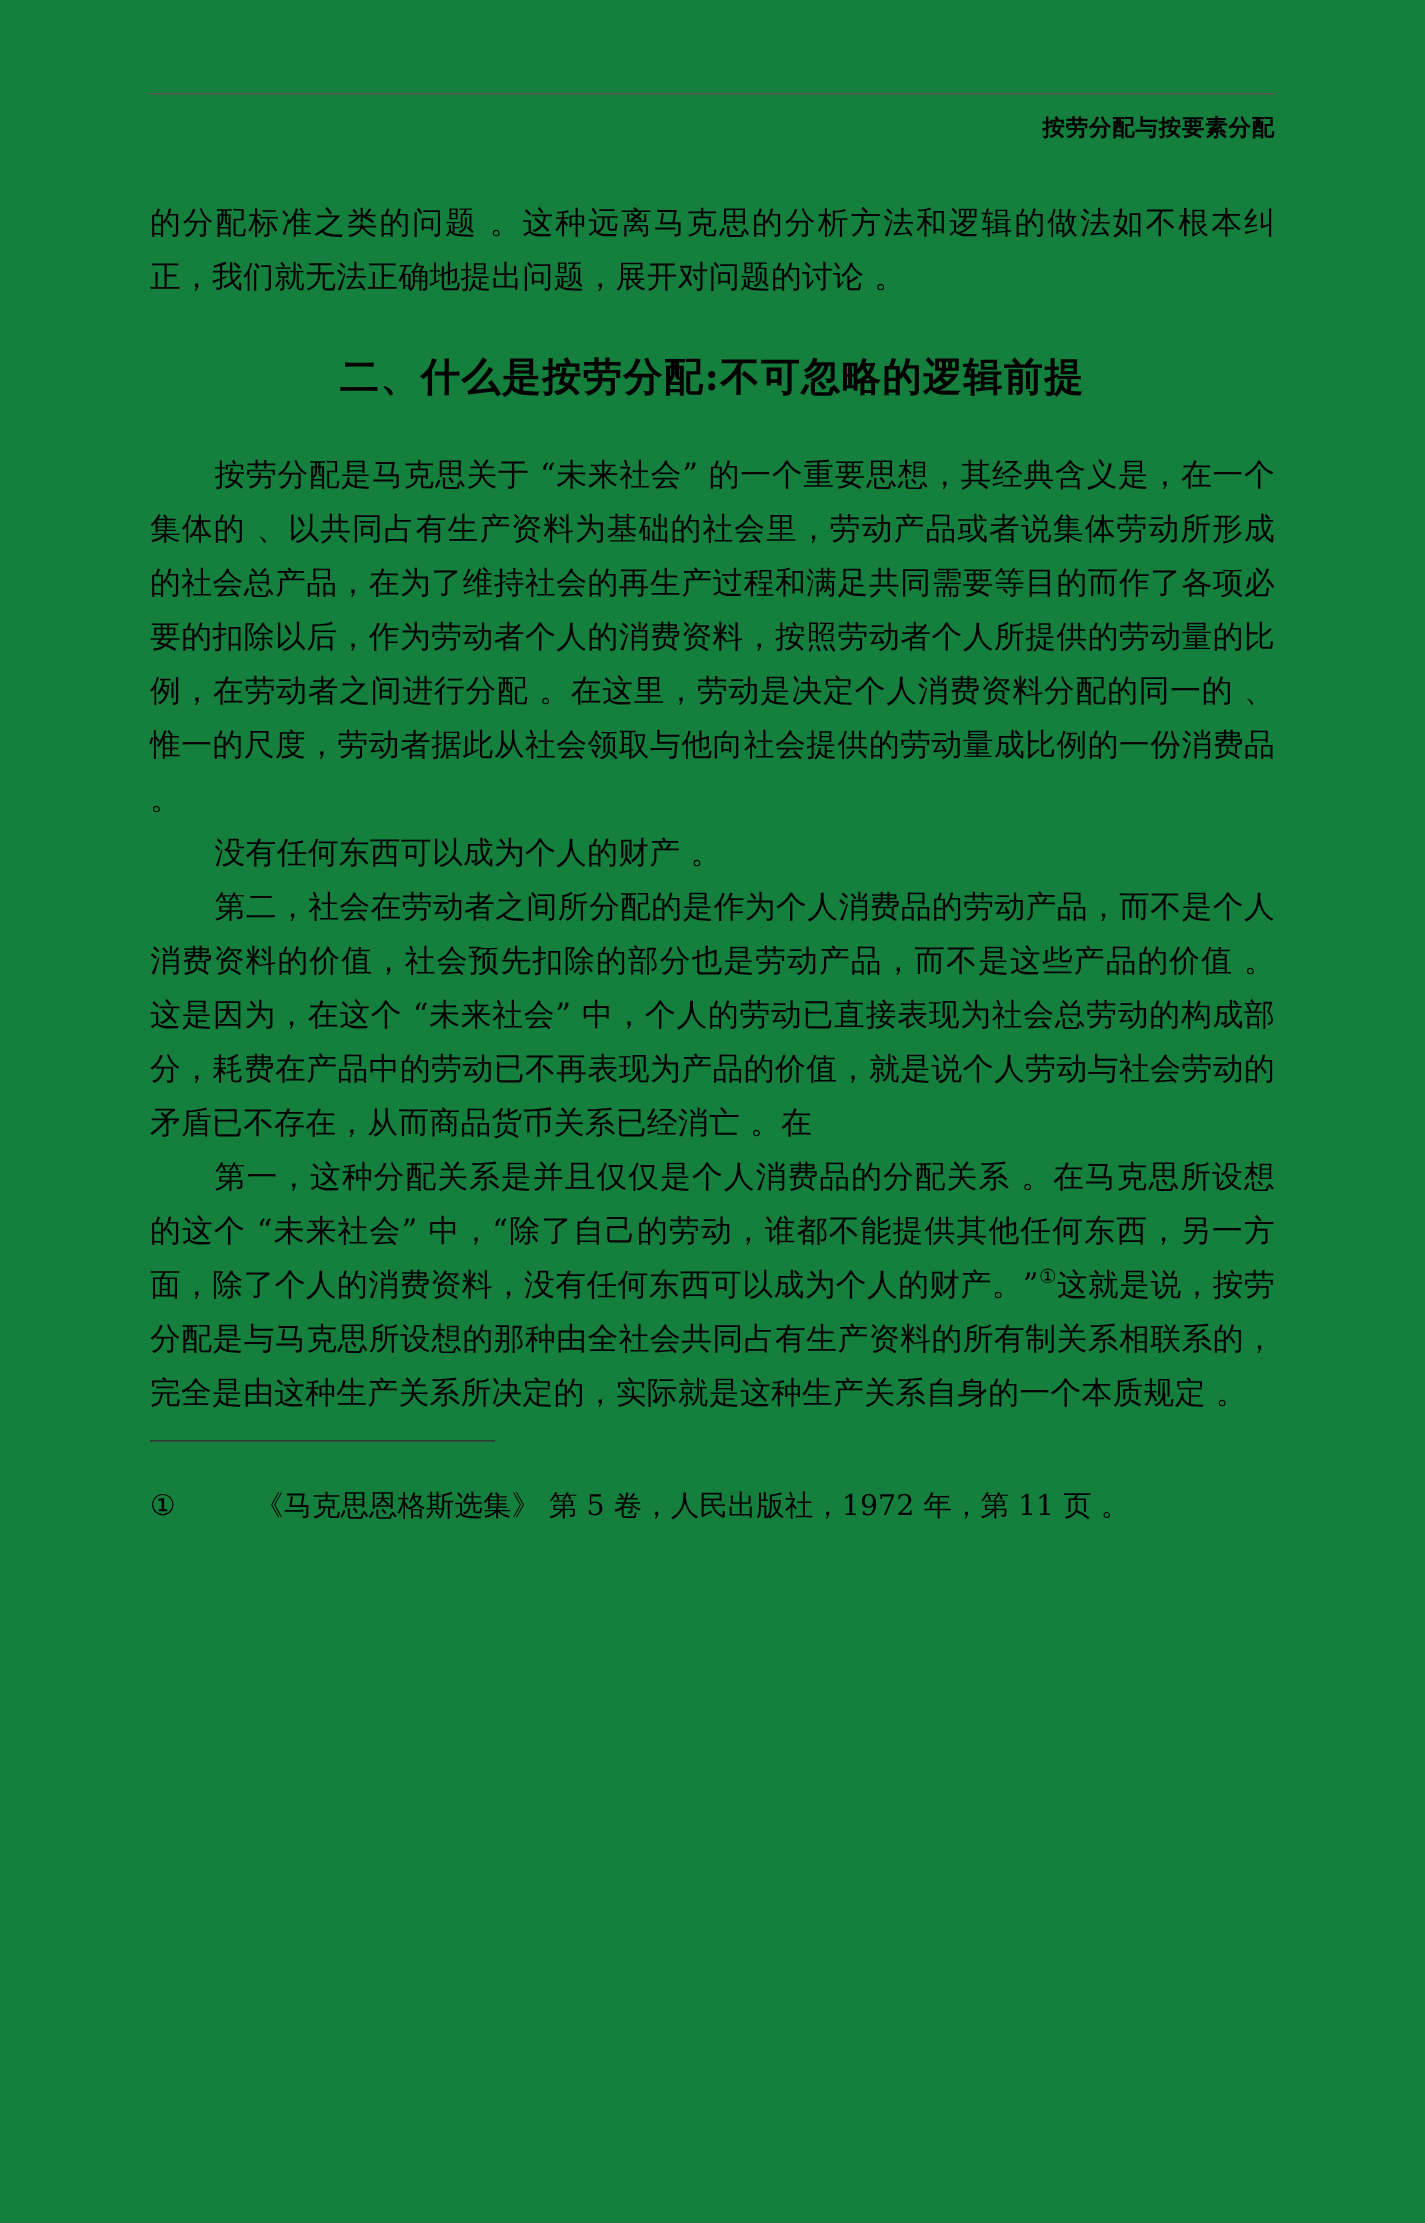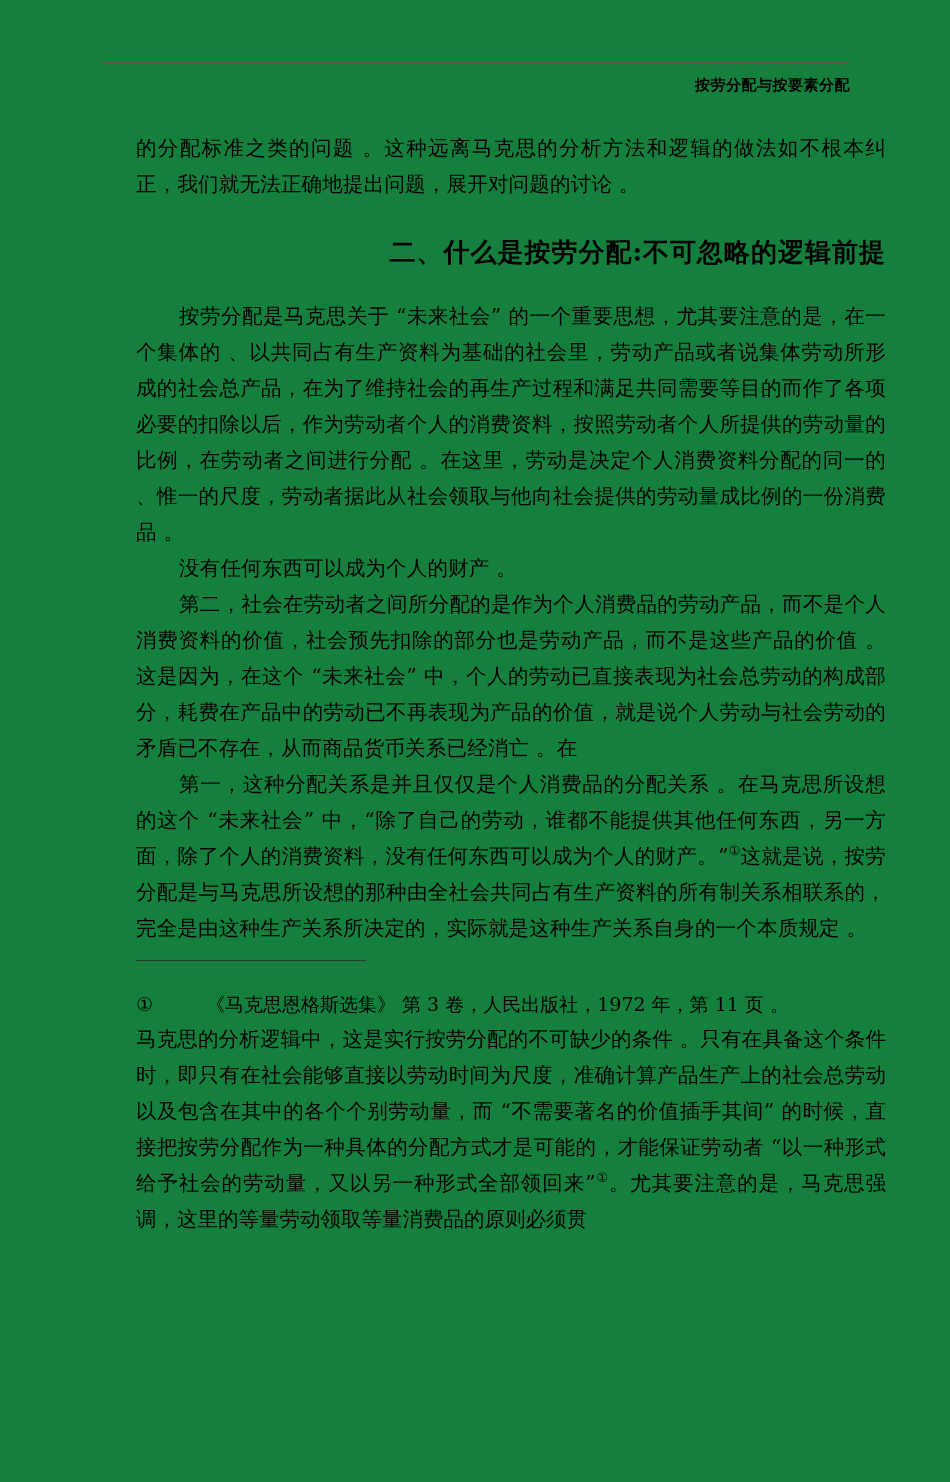--- a/index.html
+++ b/index.html
@@ -42,38 +42,37 @@
     font-weight: bold;
     font-family: "DejaVu Sans", "Liberation Sans", sans-serif;
     letter-spacing: 0.5px;
     color: #000;
   }
   .content {
     position: absolute;
     top: 130px;
     left: 100px;
     width: 750px;
-    margin-left: 36px;
   }
   p {
     margin: 0;
     font-size: 20.5px;
     line-height: 36px;
     text-align: justify;
     text-justify: inter-ideograph;
     letter-spacing: 0.2px;
   }
   p.indent {
     text-indent: 2.1em;
   }
   h2.section-title {
     margin: 30px 0 26px 0;
     font-size: 26px;
     font-weight: bold;
-    text-align: right;
+    text-align: center;
     letter-spacing: 1px;
     line-height: 40px;
   }
   .sup {
     font-size: 13px;
     vertical-align: super;
     line-height: 0;
   }
   .footnote-rule {
     margin: 14px 0 0 0;
@@ -106,28 +105,27 @@
     <div class="header-rule"></div>
     <div class="header-title">按劳分配与按要素分配</div>
   </div>
 
   <div class="content">
 
     <p>的分配标准之类的问题 。这种远离马克思的分析方法和逻辑的做法如不根本纠正，我们就无法正确地提出问题，展开对问题的讨论 。</p>
 
     <h2 class="section-title">二、什么是按劳分配:不可忽略的逻辑前提</h2>
 
-    <p class="indent">按劳分配是马克思关于 “未来社会” 的一个重要思想，尤其要注意的是，在一个集体的 、以共同占有生产资料为基础的社会里，劳动产品或者说集体劳动所形成的社会总产品，在为了维持社会的再生产过程和满足共同需要等目的而作了各项必要的扣除以后，作为劳动者个人的消费资料，按照劳动者个人所提供的劳动量的比例，在劳动者之间进行分配 。在这里，劳动是决定个人消费资料分配的同一的 、惟一的尺度，劳动者据此从社会领取与他向社会提供的劳动量成比例的一份消费品 。</p>
+    <p class="indent">按劳分配是马克思关于 “未来社会” 的一个重要思想，其经典含义是，在一个集体的 、以共同占有生产资料为基础的社会里，劳动产品或者说集体劳动所形成的社会总产品，在为了维持社会的再生产过程和满足共同需要等目的而作了各项必要的扣除以后，作为劳动者个人的消费资料，按照劳动者个人所提供的劳动量的比例，在劳动者之间进行分配 。在这里，劳动是决定个人消费资料分配的同一的 、惟一的尺度，劳动者据此从社会领取与他向社会提供的劳动量成比例的一份消费品 。</p>
 
     <p class="indent">没有任何东西可以成为个人的财产 。</p>
 
     <p class="indent">第二，社会在劳动者之间所分配的是作为个人消费品的劳动产品，而不是个人消费资料的价值，社会预先扣除的部分也是劳动产品，而不是这些产品的价值 。这是因为，在这个 “未来社会” 中，个人的劳动已直接表现为社会总劳动的构成部分，耗费在产品中的劳动已不再表现为产品的价值，就是说个人劳动与社会劳动的矛盾已不存在，从而商品货币关系已经消亡 。在</p>
 
     <p class="indent"><span>第一，这种分配关系是并且仅仅是个人消费品的分配关系 。在马克思所设想的这个 “未来社会” 中，“除了自己的劳动，谁都不能提供其他任何东西，另一方面，除了个人的消费资料，没有任何东西可以成为个人的财产。”</span><span class="sup">①</span><span>这就是说，按劳分配是与马克思所设想的那种由全社会共同占有生产资料的所有制关系相联系的，完全是由这种生产关系所决定的，实际就是这种生产关系自身的一个本质规定 。</span></p>
 
     <div class="footnote-rule"></div>
 
-    <div class="footnote"><span class="fn-marker">①</span><span>《马克思恩格斯选集》 第 3 卷，人民出版社，1972 年，第 11 页 。</span></div>
+    <div class="footnote"><span class="fn-marker">①</span><span>《马克思恩格斯选集》 第 5 卷，人民出版社，1972 年，第 11 页 。</span></div>
 
-    <div class="tail"><span>马克思的分析逻辑中，这是实行按劳分配的不可缺少的条件 。只有在具备这个条件时，即只有在社会能够直接以劳动时间为尺度，准确计算产品生产上的社会总劳动以及包含在其中的各个个别劳动量，而 “不需要著名的价值插手其间” 的时候，直接把按劳分配作为一种具体的分配方式才是可能的，才能保证劳动者 “以一种形式给予社会的劳动量，又以另一种形式全部领回来”</span><span class="sup">①</span><span>。尤其要注意的是，马克思强调，这里的等量劳动领取等量消费品的原则必须贯</span></div>
 
   </div>
 </div>
 
 </body></html>

